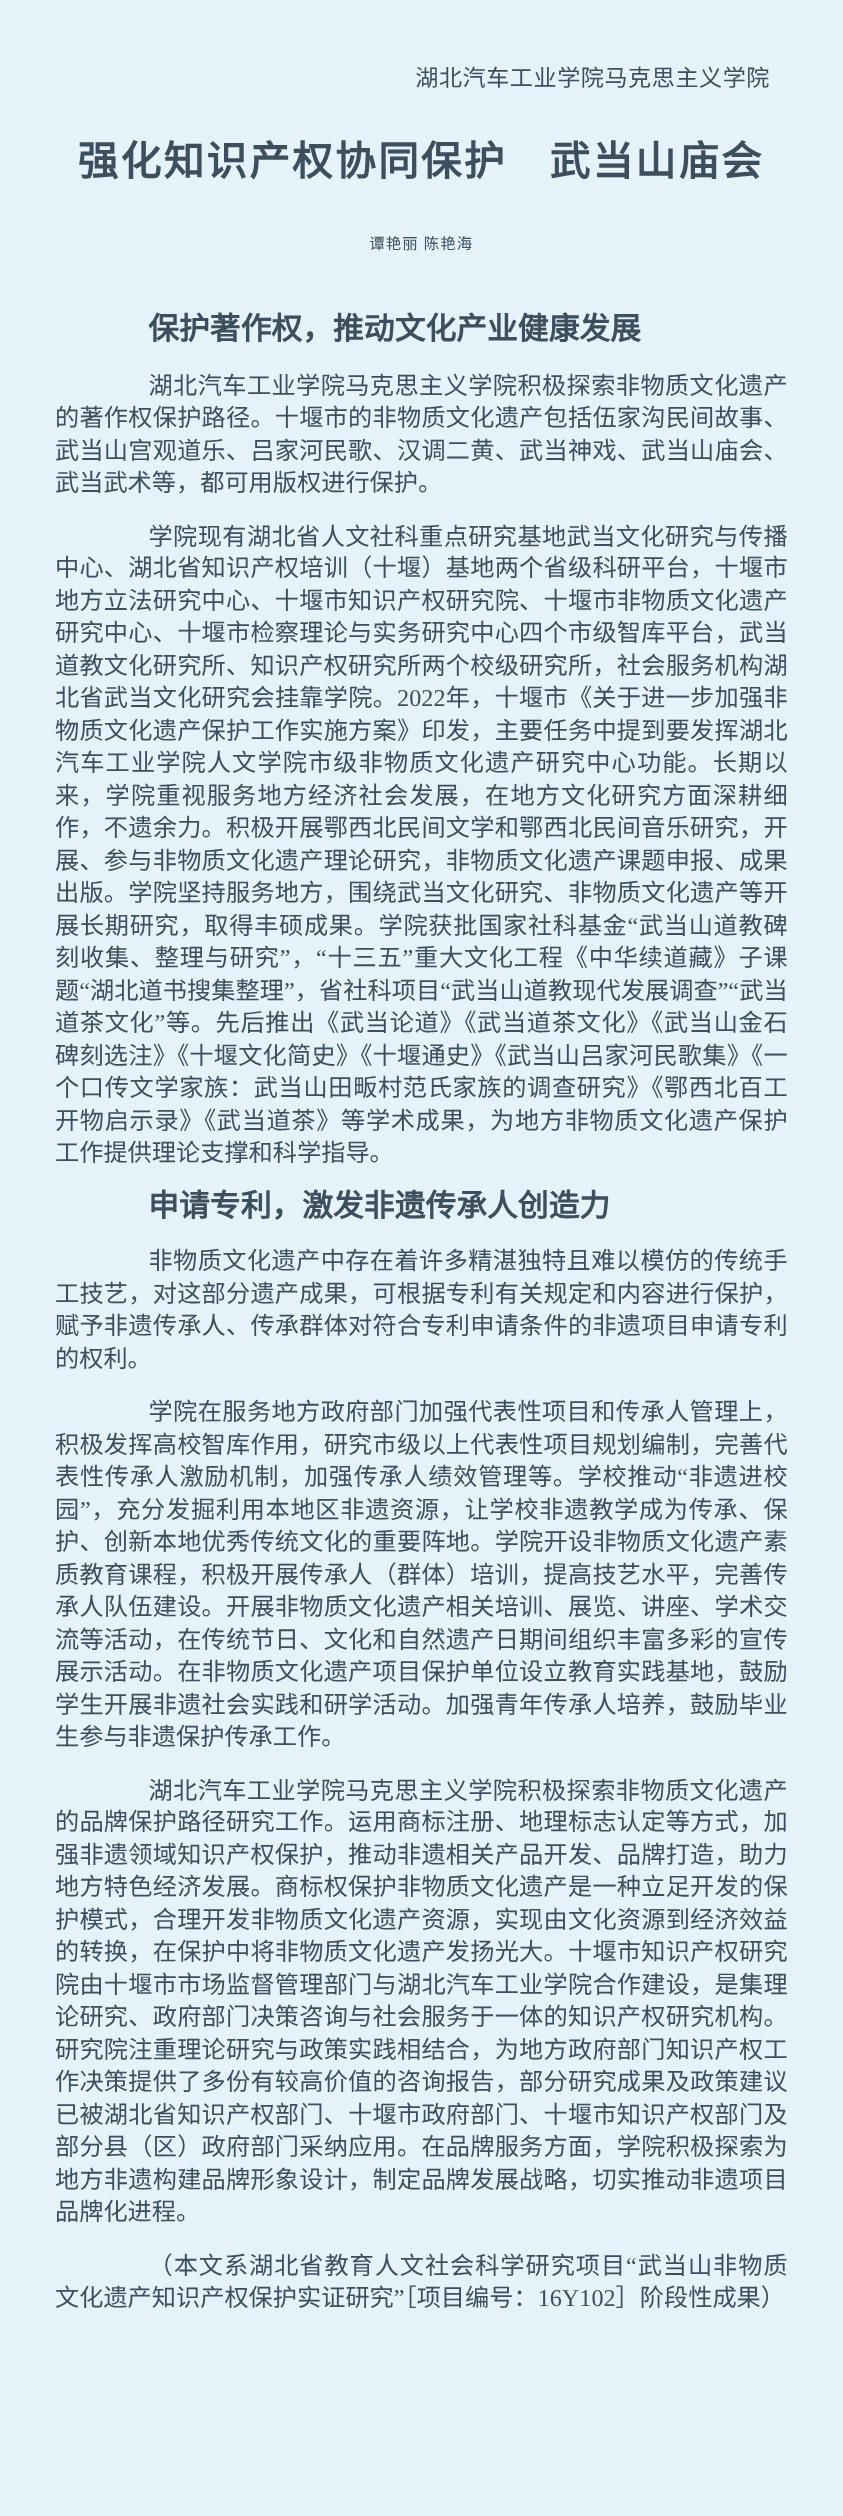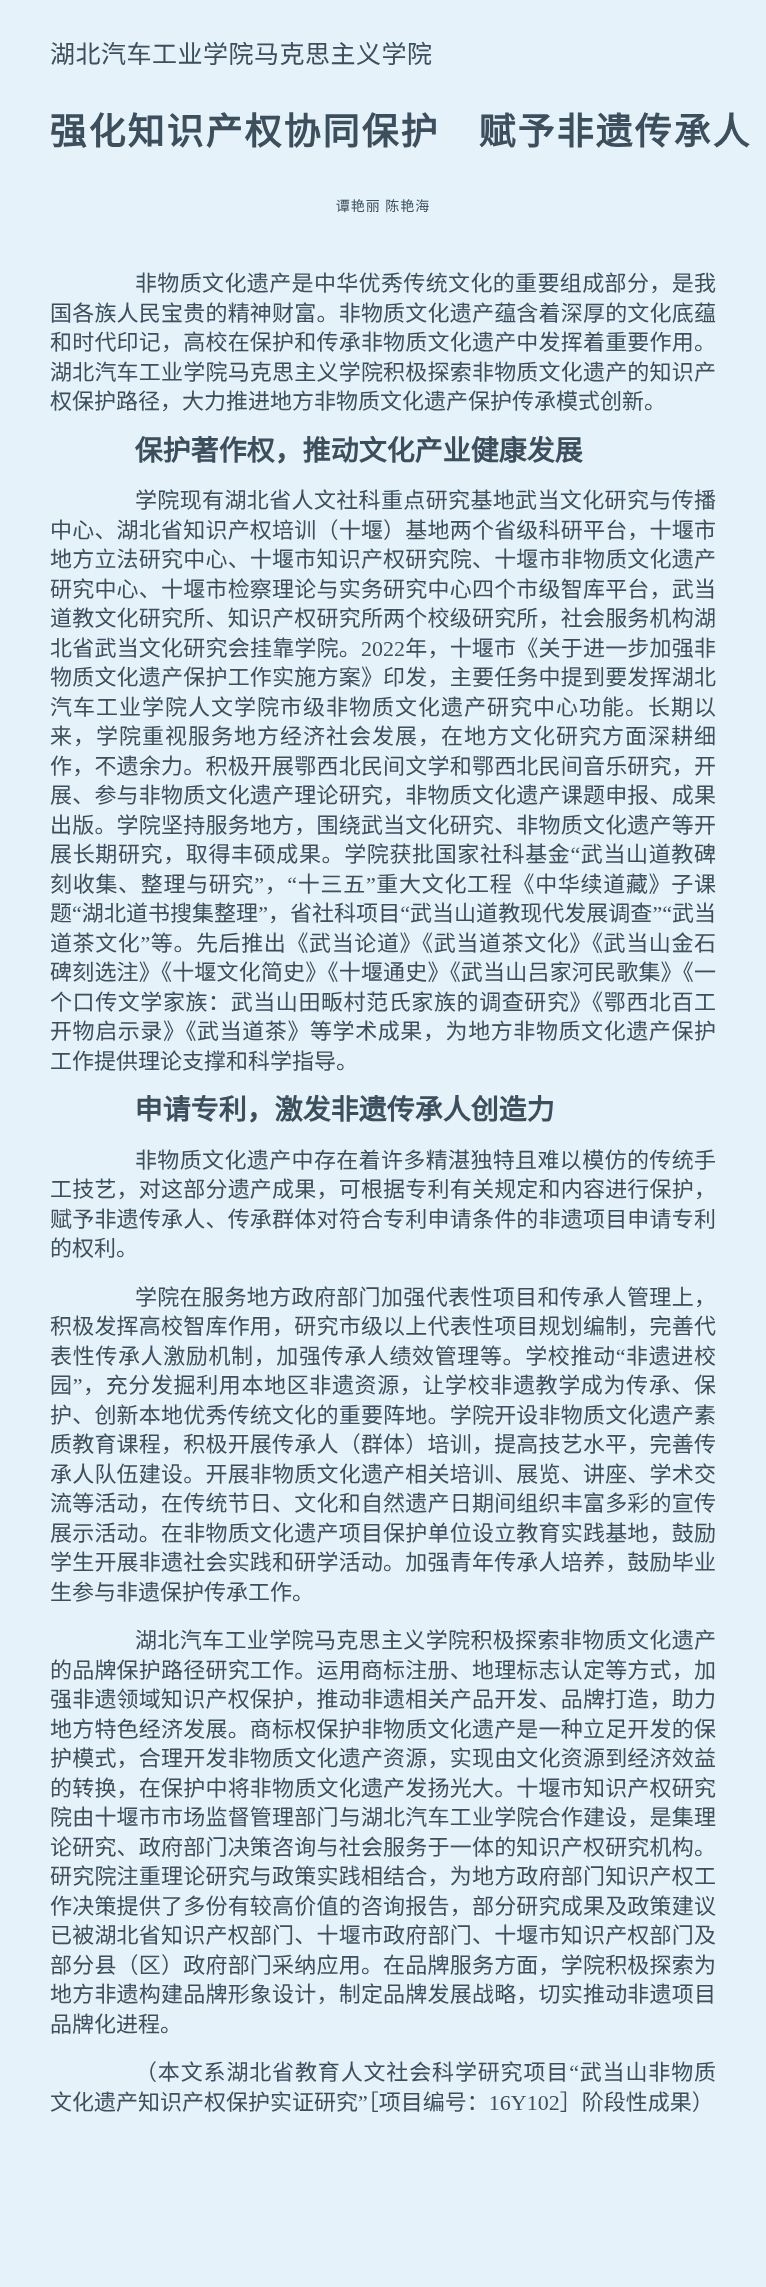--- a/index.html
+++ b/index.html
@@ -14,25 +14,25 @@
     font-family: "Liberation Serif", "DejaVu Serif", serif;
     overflow: hidden;
   }
   .page {
     box-sizing: border-box;
     width: 766px;
     height: 2287px;
     padding: 40px 50px 0 50px;
   }
   .institution {
-    text-align: left;
-    font-size: 25px;
+    text-align: right;
+    font-size: 21px;
     line-height: 30px;
     font-weight: normal;
-    margin: 0;
+    margin: 16px;
     letter-spacing: 0.5px;
   }
   .article-title {
     text-align: center;
     font-size: 37px;
     line-height: 52px;
     font-weight: bold;
     margin: 36px 0 0 0;
     letter-spacing: 2px;
     white-space: nowrap;
@@ -71,30 +71,30 @@
     margin: 17px 0 19px 0;
   }
 </style>
 </head>
 <body>
 
 <div class="page">
 
   <p class="institution">湖北汽车工业学院马克思主义学院</p>
 
-  <h1 class="article-title">强化知识产权协同保护　赋予非遗传承人</h1>
+  <h1 class="article-title">强化知识产权协同保护　武当山庙会</h1>
 
   <p class="authors">谭艳丽 陈艳海</p>
 
   <div class="article-body">
 
-    <p class="para">非物质文化遗产是中华优秀传统文化的重要组成部分，是我国各族人民宝贵的精神财富。非物质文化遗产蕴含着深厚的文化底蕴和时代印记，高校在保护和传承非物质文化遗产中发挥着重要作用。湖北汽车工业学院马克思主义学院积极探索非物质文化遗产的知识产权保护路径，大力推进地方非物质文化遗产保护传承模式创新。</p>
 
     <h2 class="section-heading">保护著作权，推动文化产业健康发展</h2>
 
+    <p class="para">湖北汽车工业学院马克思主义学院积极探索非物质文化遗产的著作权保护路径。十堰市的非物质文化遗产包括伍家沟民间故事、武当山宫观道乐、吕家河民歌、汉调二黄、武当神戏、武当山庙会、武当武术等，都可用版权进行保护。</p>
 
     <p class="para">学院现有湖北省人文社科重点研究基地武当文化研究与传播中心、湖北省知识产权培训（十堰）基地两个省级科研平台，十堰市地方立法研究中心、十堰市知识产权研究院、十堰市非物质文化遗产研究中心、十堰市检察理论与实务研究中心四个市级智库平台，武当道教文化研究所、知识产权研究所两个校级研究所，社会服务机构湖北省武当文化研究会挂靠学院。2022年，十堰市《关于进一步加强非物质文化遗产保护工作实施方案》印发，主要任务中提到要发挥湖北汽车工业学院人文学院市级非物质文化遗产研究中心功能。长期以来，学院重视服务地方经济社会发展，在地方文化研究方面深耕细作，不遗余力。积极开展鄂西北民间文学和鄂西北民间音乐研究，开展、参与非物质文化遗产理论研究，非物质文化遗产课题申报、成果出版。学院坚持服务地方，围绕武当文化研究、非物质文化遗产等开展长期研究，取得丰硕成果。学院获批国家社科基金“武当山道教碑刻收集、整理与研究”，“十三五”重大文化工程《中华续道藏》子课题“湖北道书搜集整理”，省社科项目“武当山道教现代发展调查”“武当道茶文化”等。先后推出《武当论道》《武当道茶文化》《武当山金石碑刻选注》《十堰文化简史》《十堰通史》《武当山吕家河民歌集》《一个口传文学家族：武当山田畈村范氏家族的调查研究》《鄂西北百工开物启示录》《武当道茶》等学术成果，为地方非物质文化遗产保护工作提供理论支撑和科学指导。</p>
 
     <h2 class="section-heading">申请专利，激发非遗传承人创造力</h2>
 
     <p class="para">非物质文化遗产中存在着许多精湛独特且难以模仿的传统手工技艺，对这部分遗产成果，可根据专利有关规定和内容进行保护，赋予非遗传承人、传承群体对符合专利申请条件的非遗项目申请专利的权利。</p>
 
     <p class="para">学院在服务地方政府部门加强代表性项目和传承人管理上，积极发挥高校智库作用，研究市级以上代表性项目规划编制，完善代表性传承人激励机制，加强传承人绩效管理等。学校推动“非遗进校园”，充分发掘利用本地区非遗资源，让学校非遗教学成为传承、保护、创新本地优秀传统文化的重要阵地。学院开设非物质文化遗产素质教育课程，积极开展传承人（群体）培训，提高技艺水平，完善传承人队伍建设。开展非物质文化遗产相关培训、展览、讲座、学术交流等活动，在传统节日、文化和自然遗产日期间组织丰富多彩的宣传展示活动。在非物质文化遗产项目保护单位设立教育实践基地，鼓励学生开展非遗社会实践和研学活动。加强青年传承人培养，鼓励毕业生参与非遗保护传承工作。</p>
 
 

